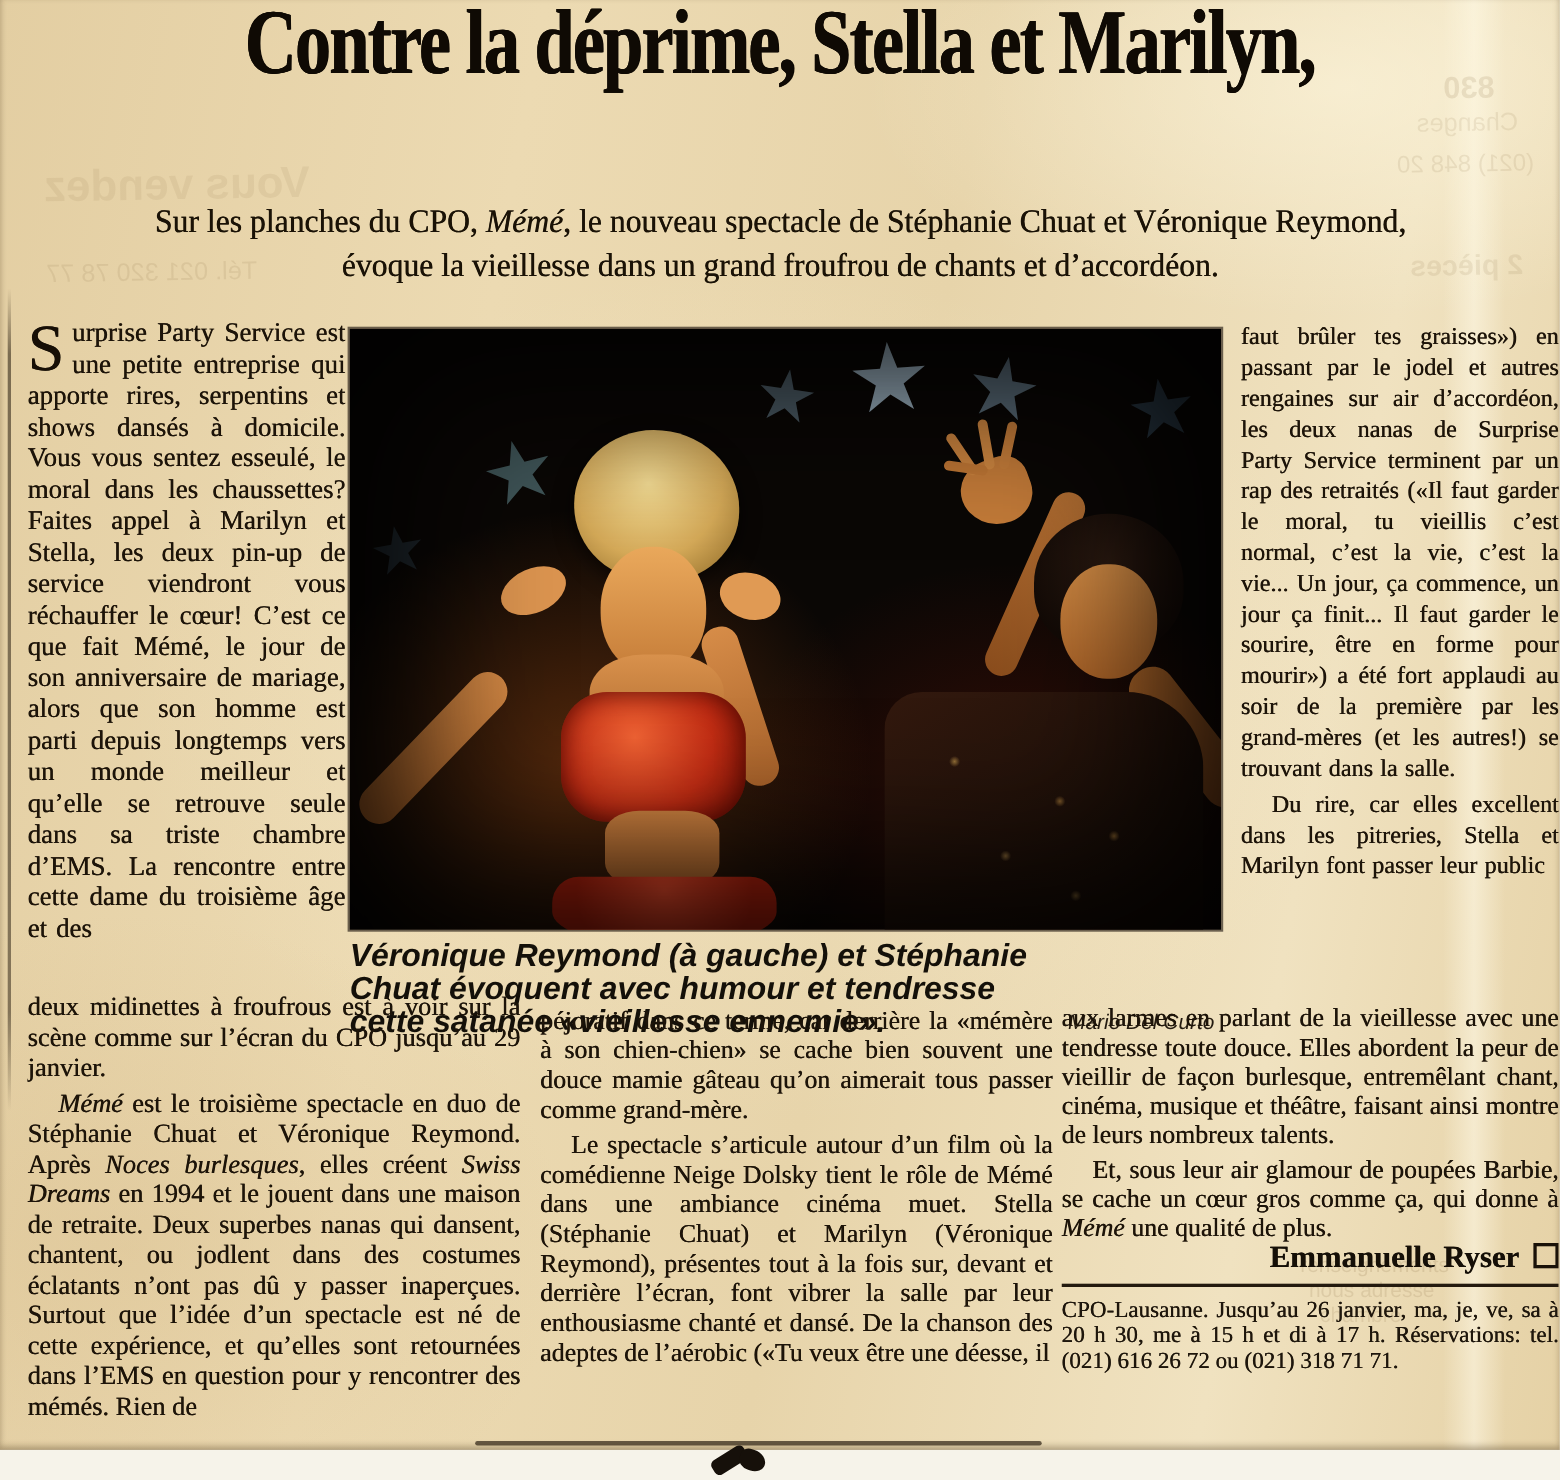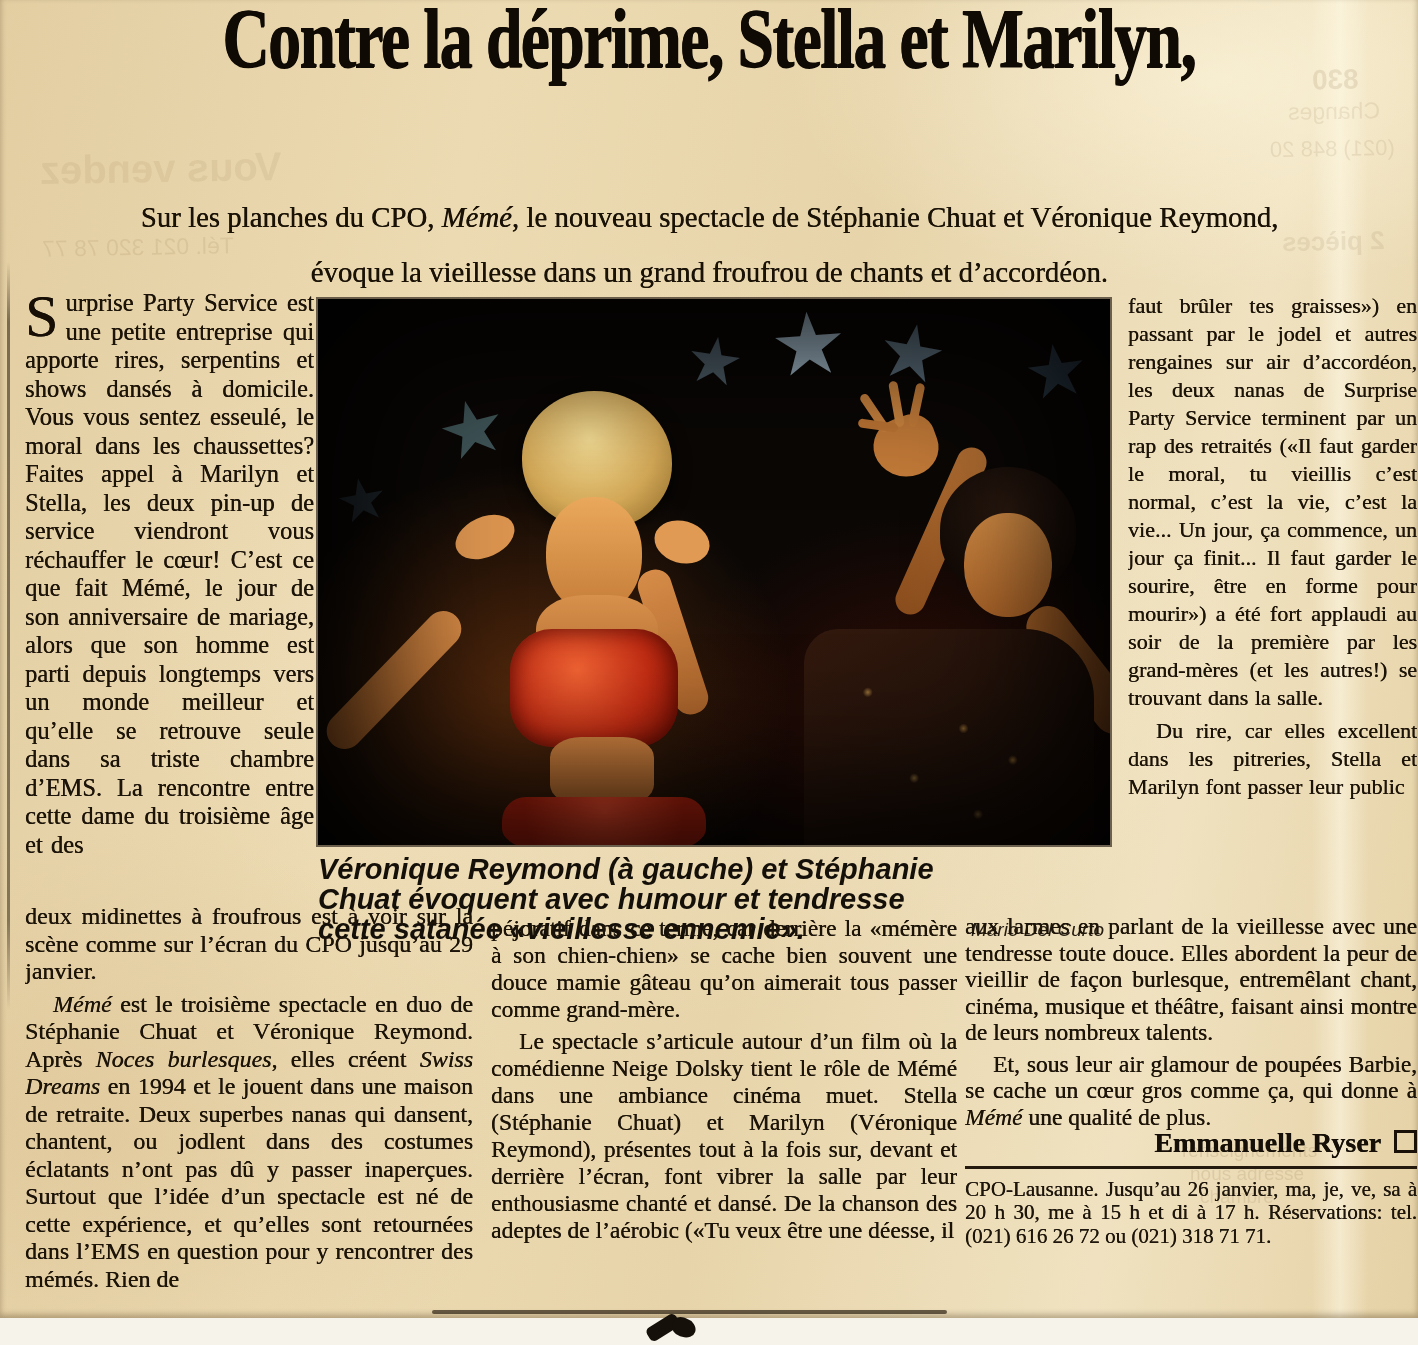--- a/index.html
+++ b/index.html
@@ -22,21 +22,21 @@
   .gm{transform:scaleX(-1) rotate(1deg);}
 
   
   .headline{position:absolute;left:0;right:0;top:-6px;text-align:center;color:#0f0a04;}
   .hline{display:block;font-weight:bold;font-size:84px;line-height:90px;letter-spacing:-2px;white-space:nowrap;}
   .hsqueeze{display:inline-block;transform:scaleX(.78);transform-origin:50% 50%;
     text-shadow:1px 0 currentColor,0 .6px currentColor;}
 
   .subhead{position:absolute;left:0;right:0;top:182px;text-align:center;color:#1a1206;
     font-size:30px;line-height:40px;}
-  .sline{display:block;white-space:nowrap;margin-top:15px;}
+  .sline{display:block;white-space:nowrap;}
   .ssqueeze{display:inline-block;transform:scaleX(.96);transform-origin:50% 50%;text-shadow:.4px 0 currentColor;}
 
   
   .bt{font-family:"Liberation Serif",serif;color:#1d1409;text-align:justify;
       text-shadow:.35px 0 currentColor;}
   .bt p{margin:0;}
   .ind{text-indent:28px;margin-top:5px !important;}
   .col{position:absolute;overflow:hidden;}
   .col-left-top{left:25px;top:289px;width:289px;height:612px;font-size:24.5px;line-height:28.5px;word-spacing:2px;}
   .dropcap{float:left;font-size:60px;line-height:48px;padding:3px 7px 0 0;color:#170f06;}

